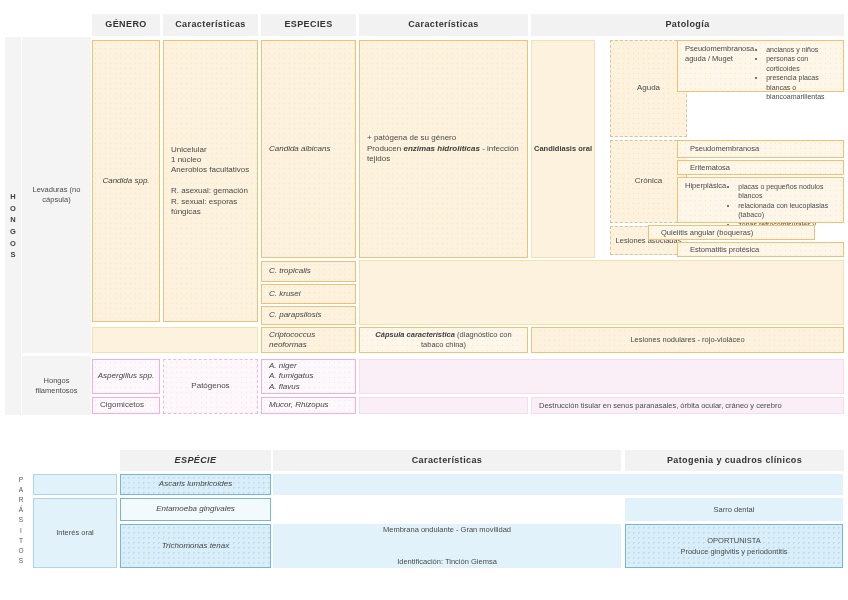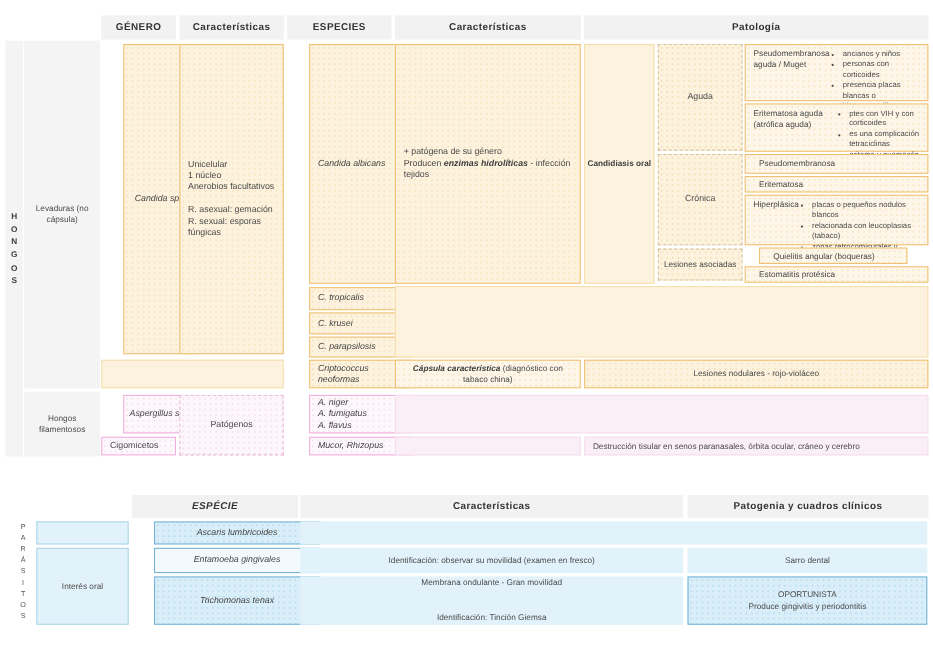--- a/index.html
+++ b/index.html
@@ -8,32 +8,32 @@
   .cell{position:absolute;box-sizing:border-box;display:flex;align-items:center;justify-content:center;
         text-align:center;font-size:8px;line-height:1.3;}
   .hdr{background:#f2f2f2;color:#333;font-weight:bold;font-size:9px;letter-spacing:.4px;}
   .gray{background:#f4f4f4;}
   .orange{background:#fcf2dd;border:1.5px solid #f0c173;
           background-image:radial-gradient(#f6e5c2 .8px,transparent .8px);background-size:5px 5px;}
   .orange-light{background:#fdf6e9;border:1px solid #f0c173;
           background-image:radial-gradient(#f7e8ca .8px,transparent .8px);background-size:5px 5px;}
   .orange-faint{background:#fcf2dd;border:1px solid #f7dfae;}
   .dashed{background:#fcf2dd;border:1.5px dashed #d9c49a;
-          background-image:radial-gradient(#f4e2bd .8px,transparent .8px);background-size:5px 5px;}
+          background-image:radial-gradient(#f4e2bd .8px,transparent .8px);background-size:5px 5px;margin-left:12px;}
   .pink{background:#fdf8fc;border:1.5px solid #f3aede;
           background-image:radial-gradient(#f8e4f1 .8px,transparent .8px);background-size:5px 5px;}
   .pink-dashed{background:#fdf6fb;border:1.5px dashed #e9bcd9;
           background-image:radial-gradient(#f6e3ef .8px,transparent .8px);background-size:5px 5px;}
   .pinkbg{background:#faeff7;border:1px solid #f6ddee;}
   .bluebg{background:#e2f2fb;}
   .blue-cell{background:#d9eef9;border:1.5px solid #76b5d6;
           background-image:radial-gradient(#bcdff1 1px,transparent 1px);background-size:5px 5px;}
   .blue-cell-light{background:#f3fafd;border:1.5px solid #76b5d6;}
   .bluebg-bordered{background:#e2f2fb;border:1px solid #abd6ec;}
-  .italic{font-style:italic;color:#444;margin-left:20px;}
+  .italic{font-style:italic;color:#444;}
   .left{justify-content:flex-start;text-align:left;padding:4px 7px;}
   .pre{white-space:pre-line;}
   .vlabel{font-weight:bold;font-size:7.5px;line-height:1.55;color:#3d3d3d;}
   .vlabel2{font-size:6.5px;line-height:1.55;color:#555;}
   .plist{flex-direction:row;align-items:flex-start;justify-content:flex-start;
          text-align:left;padding:3px 5px 2px 7px;font-size:7.5px;color:#4a4a4a;}
   .pline{flex-direction:column;align-items:flex-start;justify-content:center;
          text-align:center;padding:2px 5px 2px 12px;font-size:7.5px;color:#4a4a4a;}
   .plist ul{margin:1px 0 0 0;padding-left:12px;font-size:7px;line-height:1.35;}
   .plist ul li{margin:0;}
@@ -83,39 +83,31 @@
   <div class="cell dashed small" style="left:598px;top:226px;width:77px;height:29px;white-space:nowrap">Lesiones asociadas</div>
 
   <div class="cell orange-light plist" style="left:677px;top:40px;width:167px;height:52px">
     <div>Pseudomembranosa aguda / Muget</div>
     <ul>
       <li>ancianos y niños</li>
       <li>personas con corticoides</li>
       <li>presencia placas blancas o blancoamarillentas</li>
     </ul>
   </div>
-  <div class="cell orange-light plist" style="left:677px;top:94px;width:167px;height:44px">
-    <div>Eritematosa aguda (atrófica aguda)</div>
-    <ul>
-      <li>ptes con VIH y con corticoides</li>
-      <li>es una complicación tetraciclinas</li>
-      <li>eritema y quemazón en la lengua</li>
-    </ul>
-  </div>
   <div class="cell orange-light pline" style="left:677px;top:140px;width:167px;height:18px">Pseudomembranosa</div>
   <div class="cell orange-light pline" style="left:677px;top:160px;width:167px;height:15px">Eritematosa</div>
   <div class="cell orange-light plist" style="left:677px;top:177px;width:167px;height:46px">
     <div>Hiperplásica</div>
     <ul>
       <li>placas o pequeños nodulos blancos</li>
       <li>relacionada con leucoplasias (tabaco)</li>
       <li>zonas retrocomisurales y lengua</li>
     </ul>
   </div>
-  <div class="cell orange-light pline" style="left:690px;top:225px;width:135px;height:15px">Quielitis angular (boqueras)</div>
+  <div class="cell orange-light pline" style="left:648px;top:225px;width:167px;height:15px">Quielitis angular (boqueras)</div>
   <div class="cell orange-light pline" style="left:677px;top:242px;width:167px;height:15px">Estomatitis protésica</div>
 
   <div class="cell orange italic left" style="left:261px;top:261px;width:95px;height:21px">C. tropicalis</div>
   <div class="cell orange italic left" style="left:261px;top:284px;width:95px;height:20px">C. krusei</div>
   <div class="cell orange italic left" style="left:261px;top:306px;width:95px;height:19px">C. parapsilosis</div>
 
   <div class="cell orange-faint" style="left:359px;top:260px;width:485px;height:65px"></div>
 
   <div class="cell orange-faint" style="left:92px;top:327px;width:166px;height:26px"></div>
   <div class="cell orange italic left pre" style="left:261px;top:327px;width:95px;height:26px">Criptococcus
@@ -150,21 +142,20 @@
 O
 S</div>
 
   <div class="cell bluebg-bordered" style="left:33px;top:474px;width:84px;height:21px"></div>
   <div class="cell bluebg-bordered small" style="left:33px;top:498px;width:84px;height:70px">Interés oral</div>
 
   <div class="cell blue-cell italic" style="left:120px;top:474px;width:151px;height:21px">Ascaris lumbricoides</div>
   <div class="cell bluebg" style="left:273px;top:474px;width:570px;height:21px"></div>
 
   <div class="cell blue-cell-light italic" style="left:120px;top:498px;width:151px;height:23px">Entamoeba gingivales</div>
-  <div class="cell bluebg small" style="left:273px;top:498px;width:348px;height:23px">Identificación: observar su movilidad (examen en fresco)</div>
   <div class="cell bluebg small" style="left:625px;top:498px;width:218px;height:23px">Sarro dental</div>
 
   <div class="cell blue-cell italic" style="left:120px;top:524px;width:151px;height:44px">Trichomonas tenax</div>
   <div class="cell bluebg small" style="left:273px;top:524px;width:348px;height:44px;flex-direction:column;justify-content:center;gap:22px">
     <div>Membrana ondulante - Gran movilidad</div>
     <div>Identificación: Tinción Giemsa</div>
   </div>
   <div class="cell blue-cell small" style="left:625px;top:524px;width:218px;height:44px;flex-direction:column;justify-content:center;gap:1px">
     <div>OPORTUNISTA</div>
     <div>Produce gingivitis y periodontitis</div>

